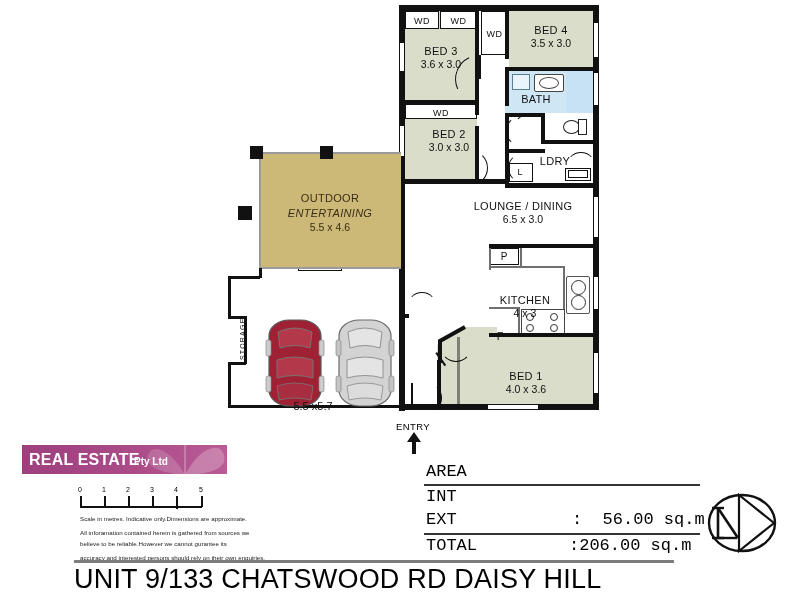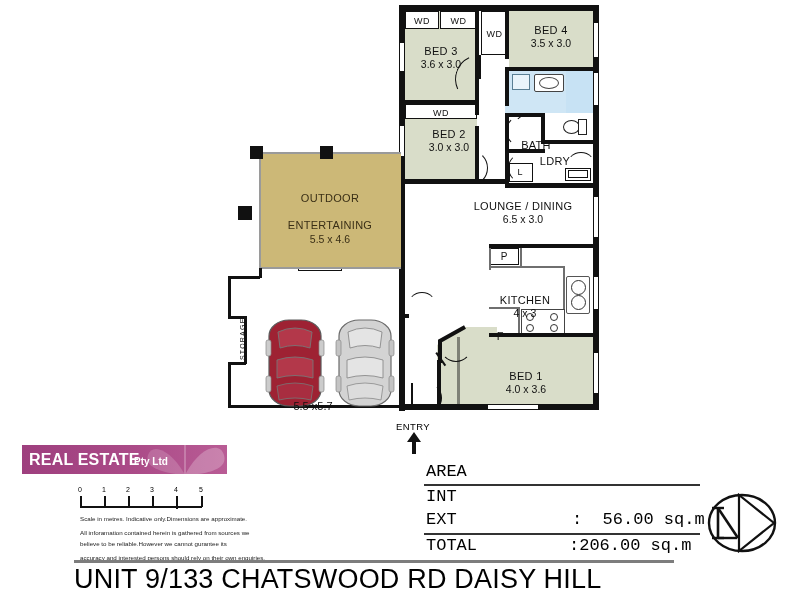--- a/index.html
+++ b/index.html
@@ -262,38 +262,38 @@
     <div class="rdim">3.6 x 3.0</div>
   </div>
   <div class="rlabel" style="left:399px;top:128px;width:84px;padding-left:8px;">
     <div class="rname">BED 2</div>
     <div class="rdim">3.0 x 3.0</div>
   </div>
   <div class="rlabel" style="left:509px;top:24px;width:84px;">
     <div class="rname">BED 4</div>
     <div class="rdim">3.5 x 3.0</div>
   </div>
-  <div class="rlabel rname" style="left:505px;top:93px;width:62px;margin-top:46px;">BATH</div>
+  <div class="rlabel rname" style="left:505px;top:93px;width:62px;">BATH</div>
   <div class="rlabel rname" style="left:524px;top:155px;width:62px;">LDRY</div>
 
   <div class="rlabel" style="left:455px;top:200px;width:136px;">
     <div class="rname">LOUNGE / DINING</div>
     <div class="rdim">6.5 x 3.0</div>
   </div>
   <div class="rlabel" style="left:492px;top:294px;width:66px;">
     <div class="rname">KITCHEN</div>
     <div class="rdim">4 x 3</div>
   </div>
   <div class="rlabel" style="left:476px;top:370px;width:100px;">
     <div class="rname">BED 1</div>
     <div class="rdim">4.0 x 3.6</div>
   </div>
   <div class="rlabel" style="left:259px;top:192px;width:142px;color:#3a2f16;">
     <div class="rname">OUTDOOR</div>
-    <div class="rname" style="margin-top:14px;">ENTERTAINING</div>
+    <div class="rname" style="margin-top:2px;font-style:italic;">ENTERTAINING</div>
     <div class="rdim" style="margin-top:2px;">5.5 x 4.6</div>
   </div>
   <div class="rlabel rdim" style="left:268px;top:400px;width:90px;font-size:11px;">5.5 x5.7</div>
 
   <div class="entry">ENTRY</div>
   <div class="abs" style="left:406px;top:432px;">
     <svg width="16" height="22" viewBox="0 0 16 22">
       <polygon points="8,0 15,10 10,10 10,22 6,22 6,10 1,10" fill="#111"></polygon>
     </svg>
   </div>

